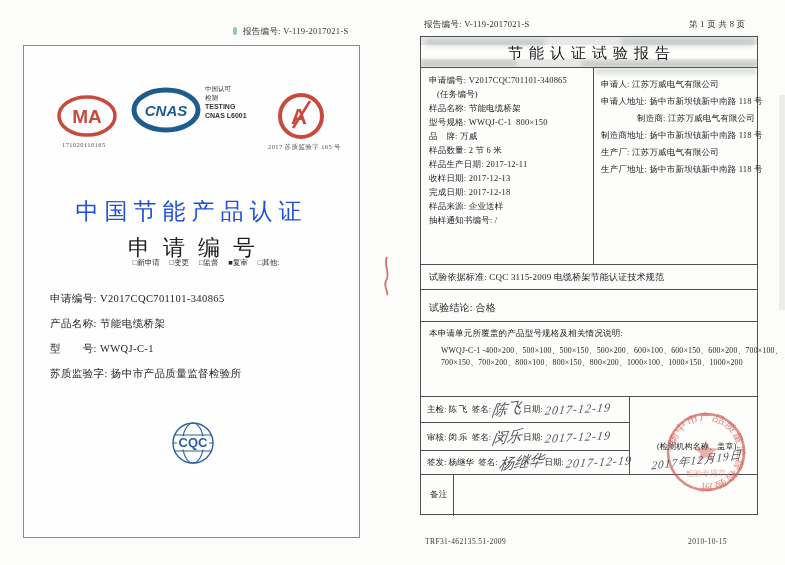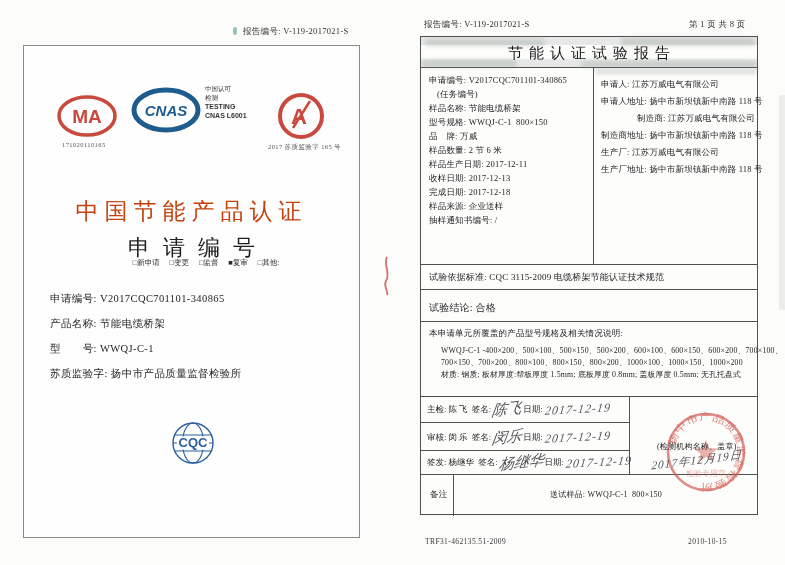--- a/index.html
+++ b/index.html
@@ -11,21 +11,21 @@
   }
   .abs { position:absolute; }
 
   
   .lp-border { left:23px; top:45px; width:337px; height:493px;
     border:1px solid #8b8b8b; background:#fefefe; }
   .lp-reportno { left:243px; top:26px; font-size:8.5px; color:#333; letter-spacing:.3px; }
   .green-dot { left:233px; top:27px; width:4px; height:8px; background:#2f8f7a; opacity:.5; border-radius:2px; }
 
   .lp-title1 { left:23px; top:196px; width:337px; text-align:center;
-    font-size:23px; letter-spacing:6px; color:#c2410c; }
+    font-size:23px; letter-spacing:6px; color:#1d4ed8; }
   .lp-title2 { left:23px; top:233px; width:337px; text-align:center;
     font-size:22px; letter-spacing:13px; color:#1e1e1e; text-indent:13px; }
   .lp-checks { left:23px; top:258px; width:337px; text-align:center;
     font-size:7.5px; color:#2a2a2a;padding-left:29px; }
   .lp-checks span { margin:0 4px; }
   .lp-field { left:50px; font-size:10.5px; color:#1f1f1f; letter-spacing:.4px; }
 
   .logo-subno { font-size:6.5px; color:#555; letter-spacing:.4px; }
   .cnas-block { left:205px; top:84px; font-size:6.5px; line-height:9px; color:#333; }
   .cnas-block .b { font-weight:bold; font-size:7px; font-family:"Liberation Sans",sans-serif; }
@@ -163,21 +163,20 @@
   <div class="cell-txt" style="left:180px;top:76px;padding-left:36px;">制造商: 江苏万威电气有限公司</div>
   <div class="cell-txt" style="left:180px;top:93px;">制造商地址: 扬中市新坝镇新中南路 118 号</div>
   <div class="cell-txt" style="left:180px;top:110px;">生产厂: 江苏万威电气有限公司</div>
   <div class="cell-txt" style="left:180px;top:127px;">生产厂地址: 扬中市新坝镇新中南路 118 号</div>
 
   <div class="cell-txt" style="left:8px;top:234px;font-size:9px;">试验依据标准: CQC 3115-2009 电缆桥架节能认证技术规范</div>
   <div class="cell-txt" style="left:8px;top:264px;font-size:10px;">试验结论: 合格</div>
   <div class="cell-txt" style="left:8px;top:291px;">本申请单元所覆盖的产品型号规格及相关情况说明:</div>
   <div class="cell-txt small-txt" style="left:20px;top:308px;">WWQJ-C-1 -400×200、500×100、500×150、500×200、600×100、600×150、600×200、700×100、</div>
   <div class="cell-txt small-txt" style="left:20px;top:320px;">700×150、700×200、800×100、800×150、800×200、1000×100、1000×150、1000×200</div>
-  <div class="cell-txt small-txt" style="left:20px;top:332px;">材质: 钢质; 板材厚度:帮板厚度 1.5mm; 底板厚度 0.8mm; 盖板厚度 0.5mm; 无孔托盘式</div>
 
   <div class="sig-row" style="top:363px;">
     <span>主检: 陈 飞&nbsp;&nbsp;签名:</span>
     <span class="hw hw-sign">陈飞</span>
     <span>日期:</span>
     <span class="hw hw-date">2017-12-19</span>
   </div>
   <div class="sig-row" style="top:391px;">
     <span>审核: 闵 乐&nbsp;&nbsp;签名:</span>
     <span class="hw hw-sign">闵乐</span>
@@ -200,17 +199,16 @@
     <text font-size="9.5" fill="#cf5a50" opacity=".8" textLength="150" lengthAdjust="spacingAndGlyphs">
       <textPath href="#ringArc" startOffset="6">扬中市产品质量监督检验所</textPath>
     </text>
     <polygon points="60,48 63.5,56.3 72.4,56.3 65.3,61.8 68,70.2 60,65 52,70.2 54.7,61.8 47.6,56.3 56.5,56.3" fill="#cf5a50" opacity=".5"></polygon>
     <text x="60" y="84" text-anchor="middle" font-size="8" fill="#cf5a50" opacity=".5">检验专用章</text>
   </svg>
   <div class="cell-txt" style="left:236px;top:404px;font-size:8px;z-index:5;">(检测机构名称、盖章)</div>
   <div class="cell-txt hw hw-seal-date" style="left:230px;top:416px;z-index:5;">2017年12月19日</div>
 
   <div class="cell-txt" style="left:9px;top:452px;">备注</div>
-  <div class="cell-txt" style="left:32px;top:452px;width:306px;text-align:center;font-size:8px;">送试样品: WWQJ-C-1&nbsp;&nbsp;800×150</div>
 </div>
 
 <div class="abs rp-footer" style="left:425px;">TRF31-462135.51-2009</div>
 <div class="abs rp-footer" style="left:688px;">2010-10-15</div>
 
 </body></html>

